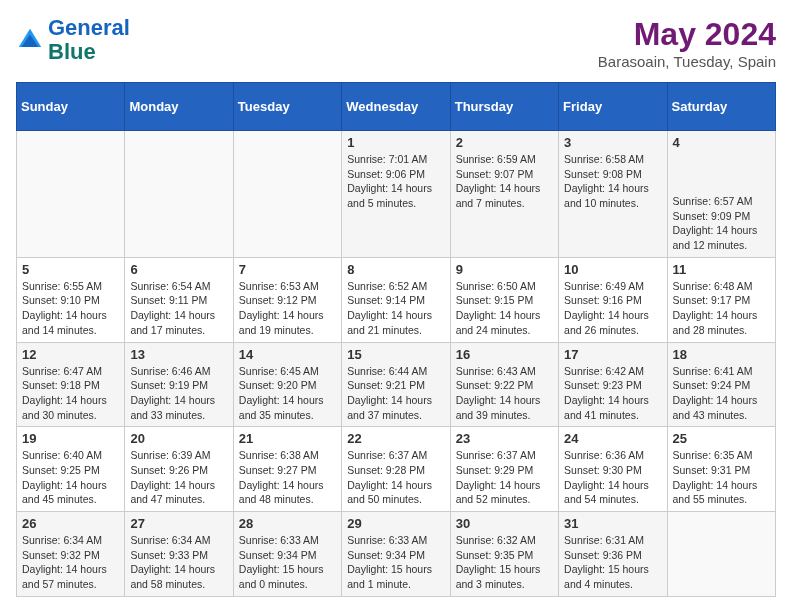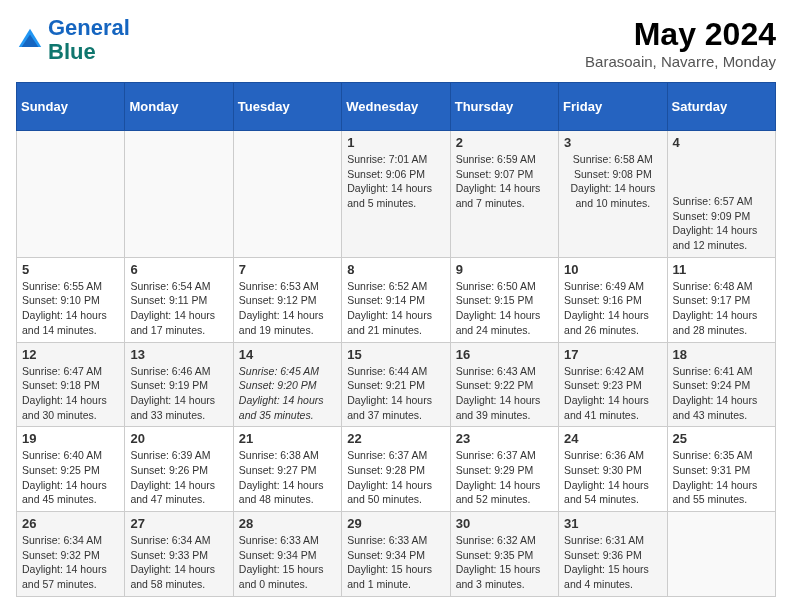--- a/index.html
+++ b/index.html
@@ -33,21 +33,21 @@
       width: 28px;
       height: 28px;
       margin-right: 4px;
     }
     .title-block {
       text-align: right;
     }
     .month-title {
       font-size: 32px;
       font-weight: bold;
-      color: #000000;
+      color: #701a75;
     }
     .location {
       font-size: 15px;
       color: #555;
     }
     table {
       width: 100%;
       border-collapse: collapse;
     }
     thead th {
@@ -100,21 +100,21 @@
       <polygon points="20,4 36,30 4,30" fill="#2196F3"></polygon>
       <polygon points="20,12 32,30 8,30" fill="#1565c0"></polygon>
     </svg>
     <div class="logo-text">
       <div><span>General</span></div>
       <div><span style="color:#0f766e">Blue</span></div>
     </div>
   </div>
   <div class="title-block">
     <div class="month-title">May 2024</div>
-    <div class="location">Barasoain, Navarre, Monday</div>
+    <div class="location">Barasoain, Tuesday, Spain</div>
   </div>
 </div>
 
 <table>
   <thead>
     <tr>
     <th>Sunday</th>
         <th>Monday</th>
         <th>Tuesday</th>
         <th>Wednesday</th>
@@ -137,21 +137,21 @@
         </td>
         <td>
           <span class="day-number">2</span>
           <div class="day-info" style="white-space: pre-line;">Sunrise: 6:59 AM
 Sunset: 9:07 PM
 Daylight: 14 hours
 and 7 minutes.</div>
         </td>
         <td>
           <span class="day-number">3</span>
-          <div class="day-info" style="white-space: pre-line; text-align: center;">Sunrise: 6:58 AM
+          <div class="day-info" style="white-space: pre-line;">Sunrise: 6:58 AM
 Sunset: 9:08 PM
 Daylight: 14 hours
 and 10 minutes.</div>
         </td>
         <td>
           <span class="day-number">4</span>
           <div class="day-info" style="white-space: pre-line; margin-top: 44px;">Sunrise: 6:57 AM
 Sunset: 9:09 PM
 Daylight: 14 hours
 and 12 minutes.</div>
@@ -218,21 +218,21 @@
         </td>
         <td>
           <span class="day-number">13</span>
           <div class="day-info" style="white-space: pre-line;">Sunrise: 6:46 AM
 Sunset: 9:19 PM
 Daylight: 14 hours
 and 33 minutes.</div>
         </td>
         <td>
           <span class="day-number">14</span>
-          <div class="day-info" style="white-space: pre-line; font-style: italic;">Sunrise: 6:45 AM
+          <div class="day-info" style="white-space: pre-line;">Sunrise: 6:45 AM
 Sunset: 9:20 PM
 Daylight: 14 hours
 and 35 minutes.</div>
         </td>
         <td>
           <span class="day-number">15</span>
           <div class="day-info" style="white-space: pre-line;">Sunrise: 6:44 AM
 Sunset: 9:21 PM
 Daylight: 14 hours
 and 37 minutes.</div>

